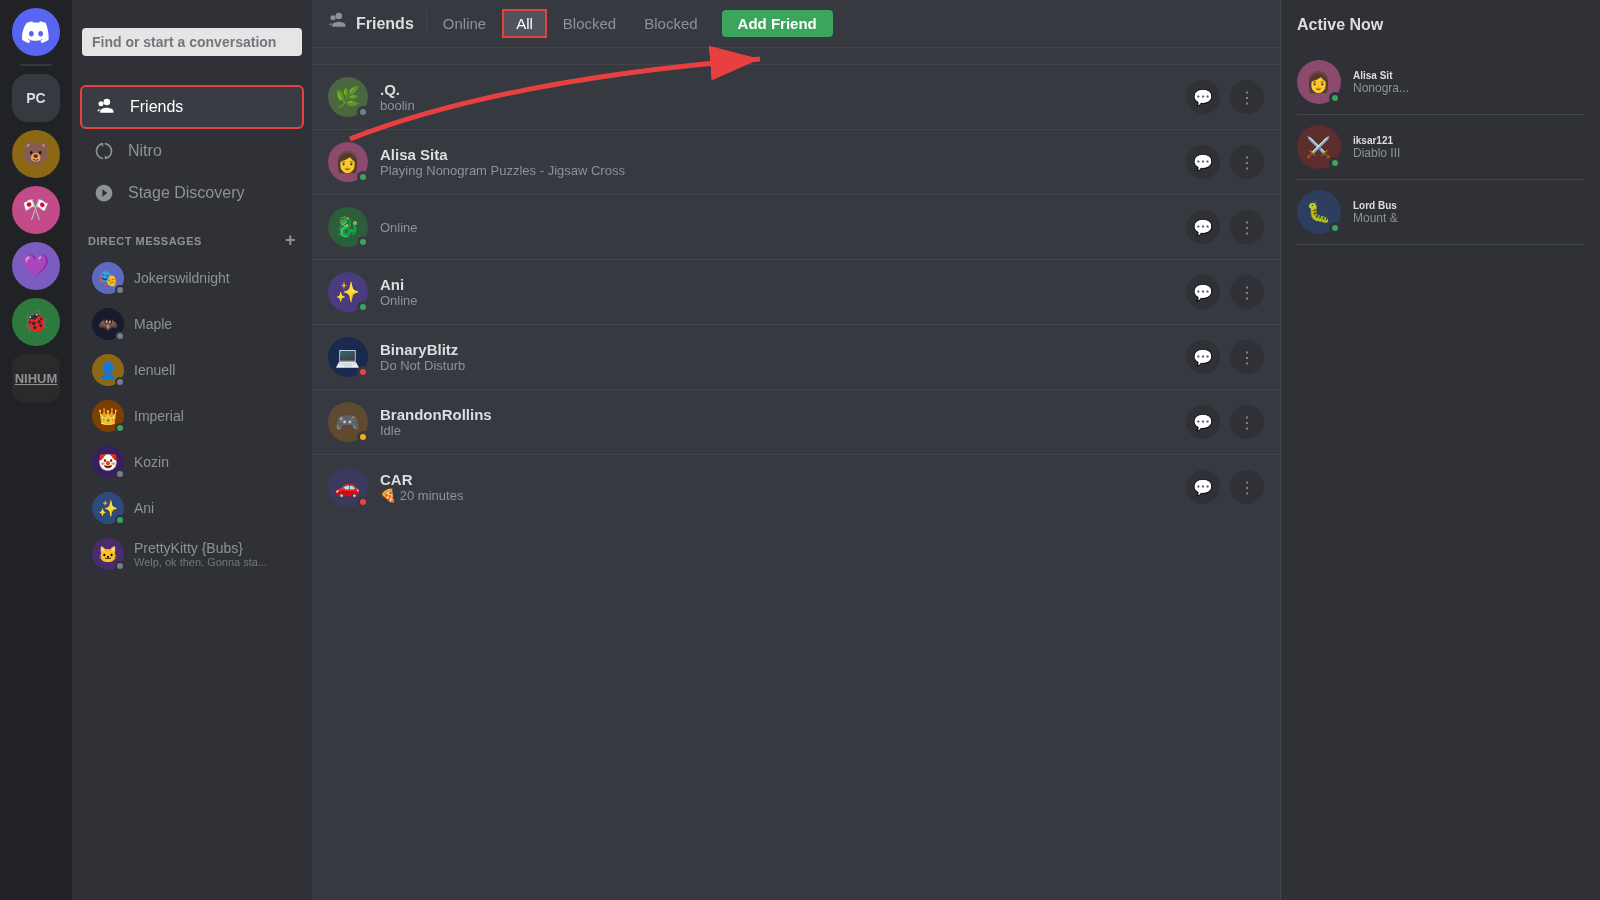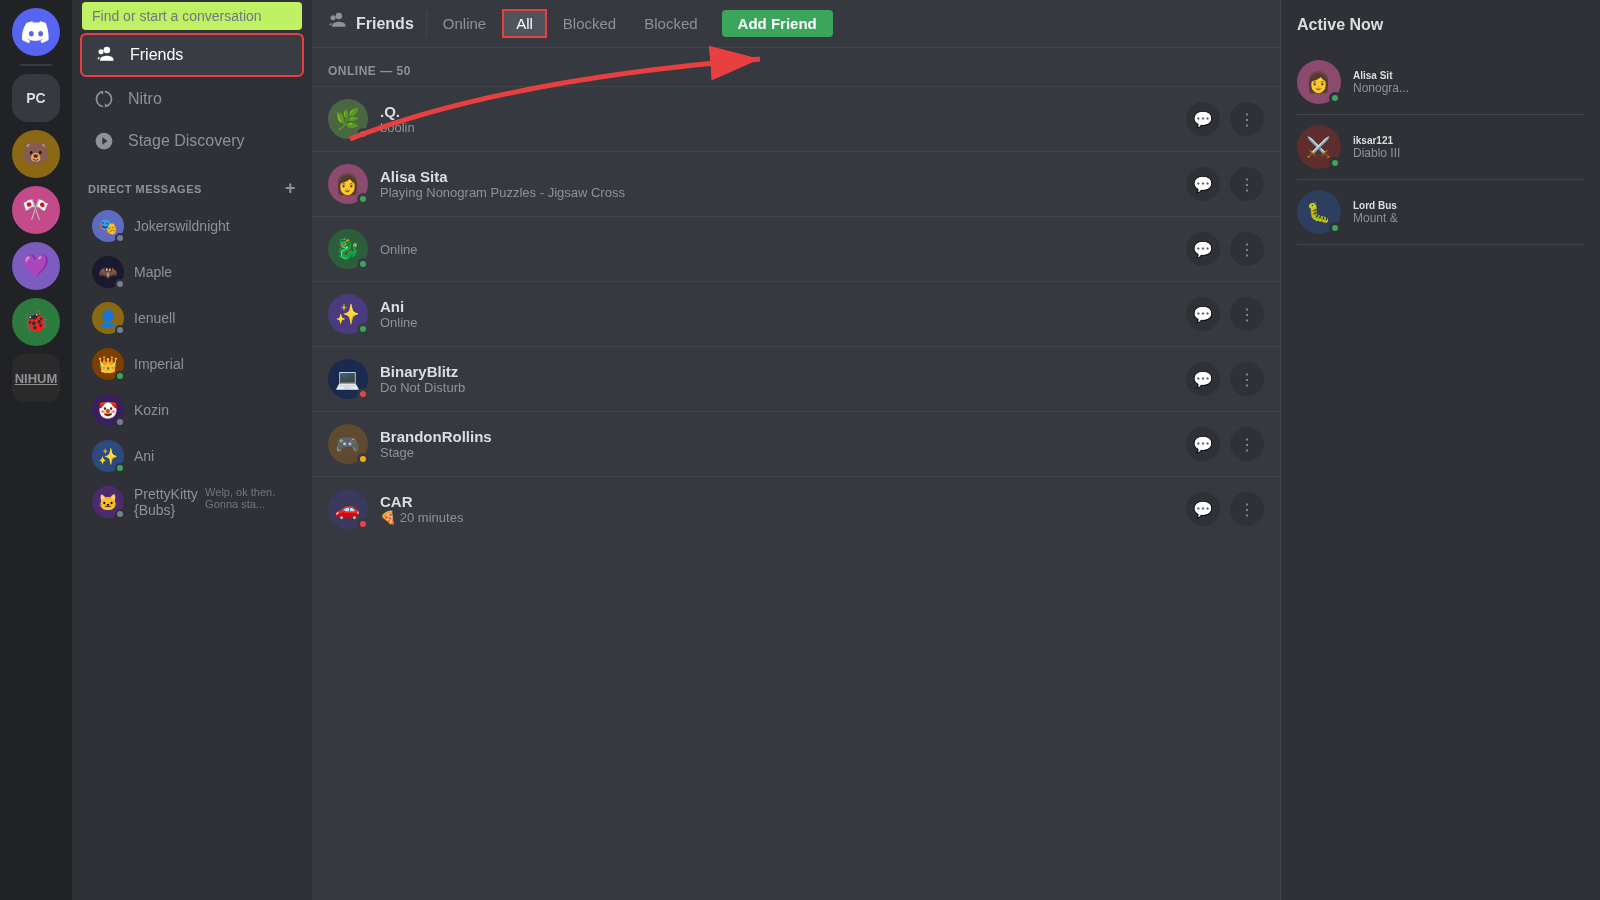--- a/index.html
+++ b/index.html
@@ -74,27 +74,28 @@
 
     
     .channel-sidebar {
       width: 240px;
       background: #2f3136;
       display: flex;
       flex-direction: column;
       flex-shrink: 0;
     }
     .search-box {
-      margin: 2px 10px;
-      background: #bef264;
+      margin: 28px 10px;
+      background: #e5e5e5;
       border-radius: 4px;
       padding: 6px 10px;
       font-size: 14px;
       color: #72767d;
       cursor: text;
+      font-weight: bold;
     }
     .nav-item {
       display: flex;
       align-items: center;
       gap: 12px;
       padding: 8px 12px;
       border-radius: 4px;
       margin: 1px 8px;
       cursor: pointer;
       color: #8e9297;
@@ -452,21 +453,21 @@
       <div class="status-dot status-online"></div>
     </div>
     <span class="dm-name">Ani</span>
   </div>
 
   <div class="dm-item">
     <div class="dm-avatar">
       <div class="dm-avatar-img" style="background:#4a2c6e;display:flex;align-items:center;justify-content:center;font-size:16px;">🐱</div>
       <div class="status-dot status-offline"></div>
     </div>
-    <div style="display:flex;">
+    <div style="display:flex;flex-direction:column;">
       <span class="dm-name">PrettyKitty {Bubs}</span>
       <span style="font-size:11px;color:#72767d;">Welp, ok then. Gonna sta...</span>
     </div>
   </div>
 </div>
 
 <div class="main-content">
 
   <div class="tab-bar">
     <div class="tab-friends-label">
@@ -488,21 +489,20 @@
     </button>
     <button class="tab-btn">
       <span>Blocked</span>
     </button>
     <button class="add-friend-btn">
       <span>Add Friend</span>
     </button>
   </div>
 
   <div class="friends-list">
-    <div class="online-header">ONLINE — 50</div>
 
     <div class="friend-row">
       <div class="friend-avatar" style="background:#4a6741;">
         🌿
         <div class="friend-status-dot" style="background:#747f8d;"></div>
       </div>
       <div class="friend-info">
         <div class="friend-name">.Q.</div>
         <div class="friend-sub">boolin</div>
       </div>
@@ -571,21 +571,21 @@
       </div>
     </div>
 
     <div class="friend-row">
       <div class="friend-avatar" style="background:#5e4a2e;">
         🎮
         <div class="friend-status-dot" style="background:#faa81a;"></div>
       </div>
       <div class="friend-info">
         <div class="friend-name">BrandonRollins</div>
-        <div class="friend-sub">Stage</div>
+        <div class="friend-sub">Idle</div>
       </div>
       <div class="friend-actions">
         <button class="friend-action-btn">💬</button>
         <button class="friend-action-btn">⋮</button>
       </div>
     </div>
 
     <div class="friend-row">
       <div class="friend-avatar" style="background:#3a3a5e;">
         🚗

